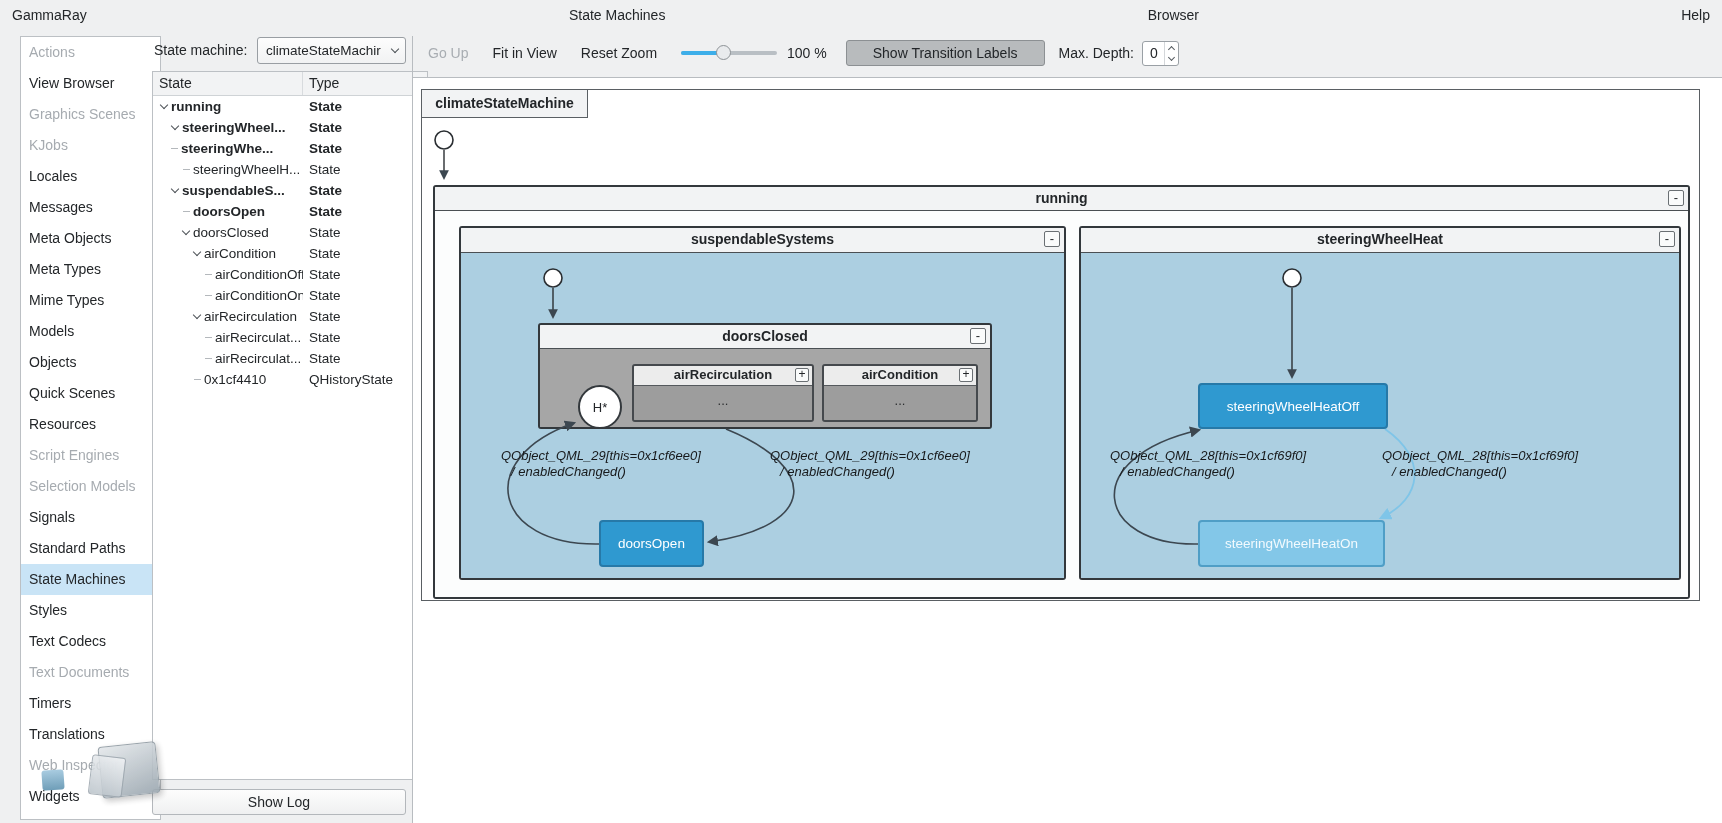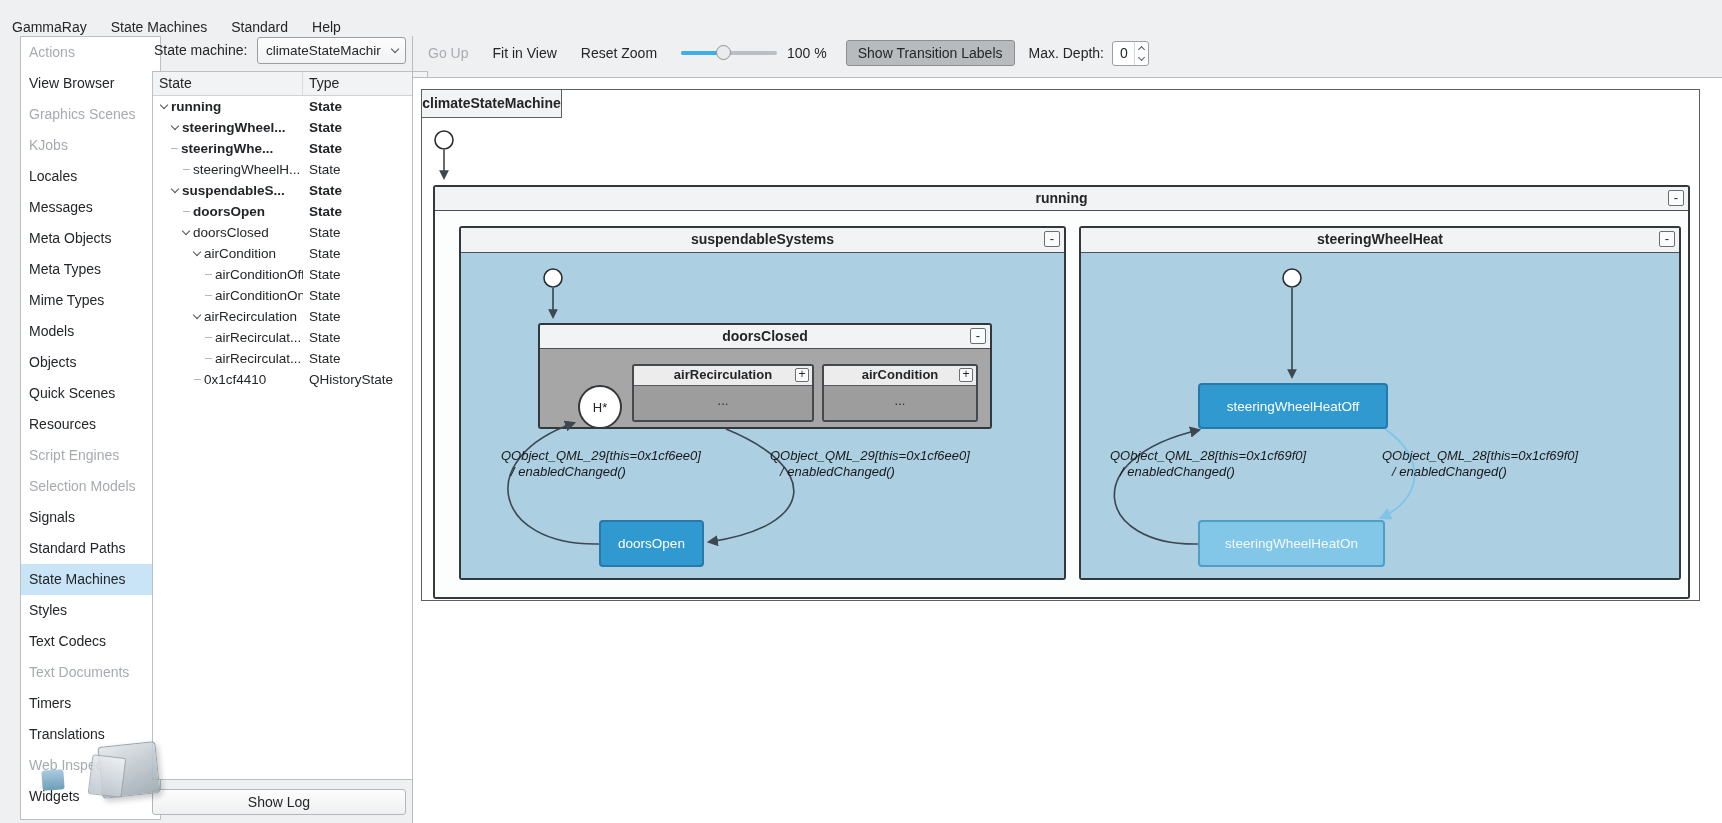--- a/index.html
+++ b/index.html
@@ -1,21 +1,21 @@
 <!DOCTYPE html>
 <html style="--accent: #3daee9; --selection-bg: #c9e4f6; --active-state-fill: #2f99d0; --active-state-border: #2679a8; --substate-on-fill: #83c7e8; --substate-on-border: #4f9ec6; --composite-fill: #accfe1; --disabled-fill: #a6a6a6; --collapsed-fill: #9d9d9d; --transition-dark: #3c4750; --transition-light: #7fc5e8;"><head>
 <meta charset="utf-8">
 <style>
   * { margin:0; padding:0; box-sizing:border-box; }
   html,body { width:1722px; height:823px; }
   body { font-family:"Liberation Sans","DejaVu Sans",sans-serif; font-size:14px; color:#232629;
          background:#eff0f1; overflow:hidden; position:relative; }
 
   
-  .menubar { position:absolute; left:0; top:12px; width:100%; height:30px; display:flex; align-items:center; background:#eff0f1; }
+  .menubar { position:absolute; left:0; top:0; width:100%; height:30px; display:flex; align-items:center; background:#eff0f1;justify-content:space-between; }
   .menu-item { padding:0 12px; height:30px; line-height:30px; cursor:default; }
 
   
   .sidebar { position:absolute; left:20px; top:36px; width:141px; height:784px; background:#fff;
              border:1px solid #bcc0c4; overflow:hidden; }
   .side-item { height:31px; line-height:31px; padding-left:8px; white-space:nowrap; }
   .side-item.selected { background:var(--selection-bg); }
   .side-item.disabled { color:#a6abb0; }
 
   
@@ -58,36 +58,36 @@
   .vsep { position:absolute; left:412px; top:36px; width:1px; height:787px; background:#b8bcc0; }
   .toolbar { position:absolute; left:413px; top:36px; right:0; height:34px; display:flex; align-items:center; padding-left:15px; }
   .tb-text { margin-right:24px; white-space:nowrap; }
   .disabled-text { color:#a8adb2; }
   .slider { position:relative; width:96px; height:16px; margin-right:10px; }
   .slider-track { position:absolute; top:6px; left:0; width:100%; height:4px; border-radius:2px; background:#b9bfc4; }
   .slider-fill { position:absolute; top:6px; left:0; width:42px; height:4px; border-radius:2px; background:var(--accent); }
   .slider-handle { position:absolute; top:0; left:35px; width:15px; height:15px; border-radius:50%;
                    background:#e9ebed; border:1px solid #8d9296; }
   .zoom-pct { margin-right:19px; white-space:nowrap; }
-  .toggle-btn { padding:4px 11px; background:#b8bbbd; border:1px solid #8c9093; border-radius:3px; margin-right:14px; white-space:nowrap; }
+  .toggle-btn { padding:4px 26px; background:#b8bbbd; border:1px solid #8c9093; border-radius:3px; margin-right:14px; white-space:nowrap; }
   .maxdepth-label { margin-right:8px; white-space:nowrap; }
   .spinbox { width:37px; height:25px; border:1px solid #9aa0a5; border-radius:3px; background:#fff; display:flex; }
   .spin-value { flex:1; line-height:23px; padding-left:7px; }
   .spin-btns { width:14px; display:flex; flex-direction:column; justify-content:center; gap:3px; align-items:center;
                border-left:1px solid #d4d7da; }
   .chev-s { display:inline-block; width:5px; height:5px; border-right:1.2px solid #555a5f; border-bottom:1.2px solid #555a5f; }
   .up { transform:rotate(-135deg); margin-top:2px; }
   .down { transform:rotate(45deg); margin-bottom:2px; }
 
   
   .canvas { position:absolute; left:413px; top:77px; width:1309px; height:746px; background:#fff;
             border-top:1px solid #b8bcc0; }
   .abs { position:absolute; }
   .outer-rect { left:8px; top:11px; width:1279px; height:512px; border:1px solid #5a5f63; z-index:1; }
-  .machine-tab { left:8px; top:11px; width:141px; height:29px; background:#f2f3f4; border:1px solid #5a5f63; z-index:2;
+  .machine-tab { left:8px; top:11px; width:167px; height:29px; background:#f2f3f4; border:1px solid #5a5f63; z-index:2;
                  font-weight:bold; text-align:center; line-height:27px; }
   .composite { border:2px solid #33383c; border-radius:3px; overflow:hidden; display:flex; flex-direction:column; }
   .z2{z-index:2;} .z3{z-index:3;} .z4{z-index:4;} .z6{z-index:6;} .z7{z-index:7;}
   .comp-header { height:24px; background:#f2f3f4; border-bottom:1px solid #4a4f53; position:relative; text-align:center;
                  font-weight:bold; line-height:22px; flex:none; }
   .comp-body { flex:1; }
   .body-white { background:#fcfdfd; }
   .body-blue { background:var(--composite-fill); }
   .body-gray { background:var(--disabled-fill); }
   .collapse-btn { position:absolute; right:4px; top:3px; width:16px; height:16px; border:1px solid #6a6f73; border-radius:2px;
@@ -106,21 +106,21 @@
   .conn-svg { position:absolute; left:0; top:0; width:1309px; height:746px; z-index:5; pointer-events:none; }
   .trans-label { font-style:italic; font-size:13px; color:#17191b; line-height:16px; white-space:nowrap; }
   .trans-label .l2 { padding-left:10px; }
 </style>
 </head>
 <body>
 
 <div class="menubar">
     <div class="menu-item">GammaRay</div>
     <div class="menu-item">State Machines</div>
-    <div class="menu-item">Standard</div>
+    <div class="menu-item">Browser</div>
     <div class="menu-item">Help</div>
   </div>
 
 <div class="sidebar">
     <div class="side-item disabled">Actions</div>
     <div class="side-item">View Browser</div>
     <div class="side-item disabled">Graphics Scenes</div>
     <div class="side-item disabled">KJobs</div>
     <div class="side-item">Locales</div>
     <div class="side-item">Messages</div>

